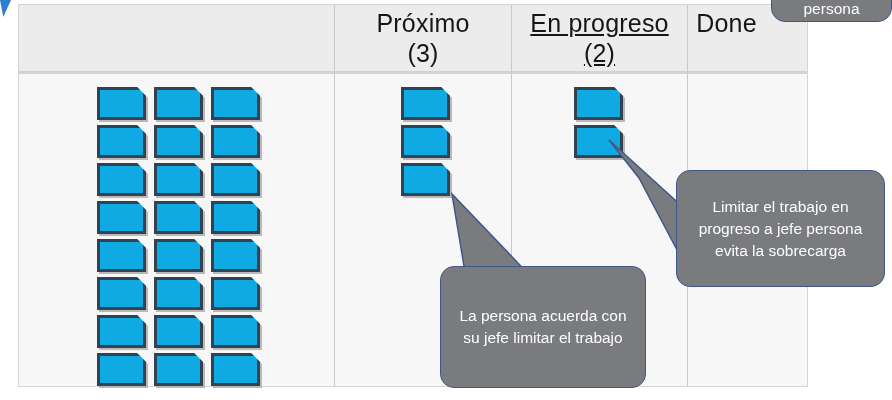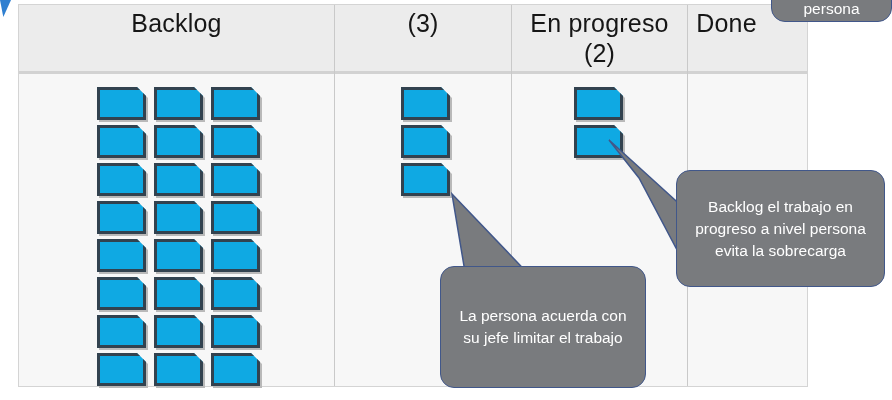--- a/index.html
+++ b/index.html
@@ -149,28 +149,25 @@
   }
 </style>
 </head>
 <body>
 
 <div id="corner-fragment"></div>
 
 <div id="board">
 
   <div id="header-row">
-    <div class="col-header" style="left:0px; width:315px;">
-      <span>Backlog</span>
-      <span></span>
-    </div>
     <div class="col-header" style="left:316px; width:176px;">
+      <span>Próximo</span>
       <span>(3)</span>
     </div>
-    <div class="col-header" style="left:493px; width:175px;">
+    <div class="col-header" style="left:493px; width:175px;text-decoration:underline;">
       <span>En progreso</span>
       <span>(2)</span>
     </div>
     <div class="col-header" style="left:647px; width:121px;">
       <span>Done</span>
       <span></span>
     </div>
   </div>
 
   <div class="col-divider" style="left:315px;"></div>
@@ -247,21 +244,21 @@
 
 <svg class="tail" style="left:590px; top:130px; width:130px; height:120px;" viewBox="0 0 130 120">
   <polygon points="19,10 96,80 86,118 49,48" fill="#797b7e" stroke="#41578a" stroke-width="1.5"></polygon>
 </svg>
 
 <svg class="tail" style="left:420px; top:186px; width:130px; height:120px;" viewBox="0 0 130 120">
   <polygon points="32,8 118,98 56,92 44,80" fill="#797b7e" stroke="#41578a" stroke-width="1.5"></polygon>
 </svg>
 
 <div class="callout" style="left:676px; top:170px; width:209px; height:117px;">
-  <span>Backlog el trabajo en progreso a nivel persona evita la sobrecarga</span>
+  <span>Limitar el trabajo en progreso a jefe persona evita la sobrecarga</span>
 </div>
 
 <div class="callout" style="left:440px; top:266px; width:206px; height:122px;">
   <span>La persona acuerda con su jefe limitar el trabajo</span>
 </div>
 
 <div id="callout-persona">
   <span>persona</span>
 </div>
 

